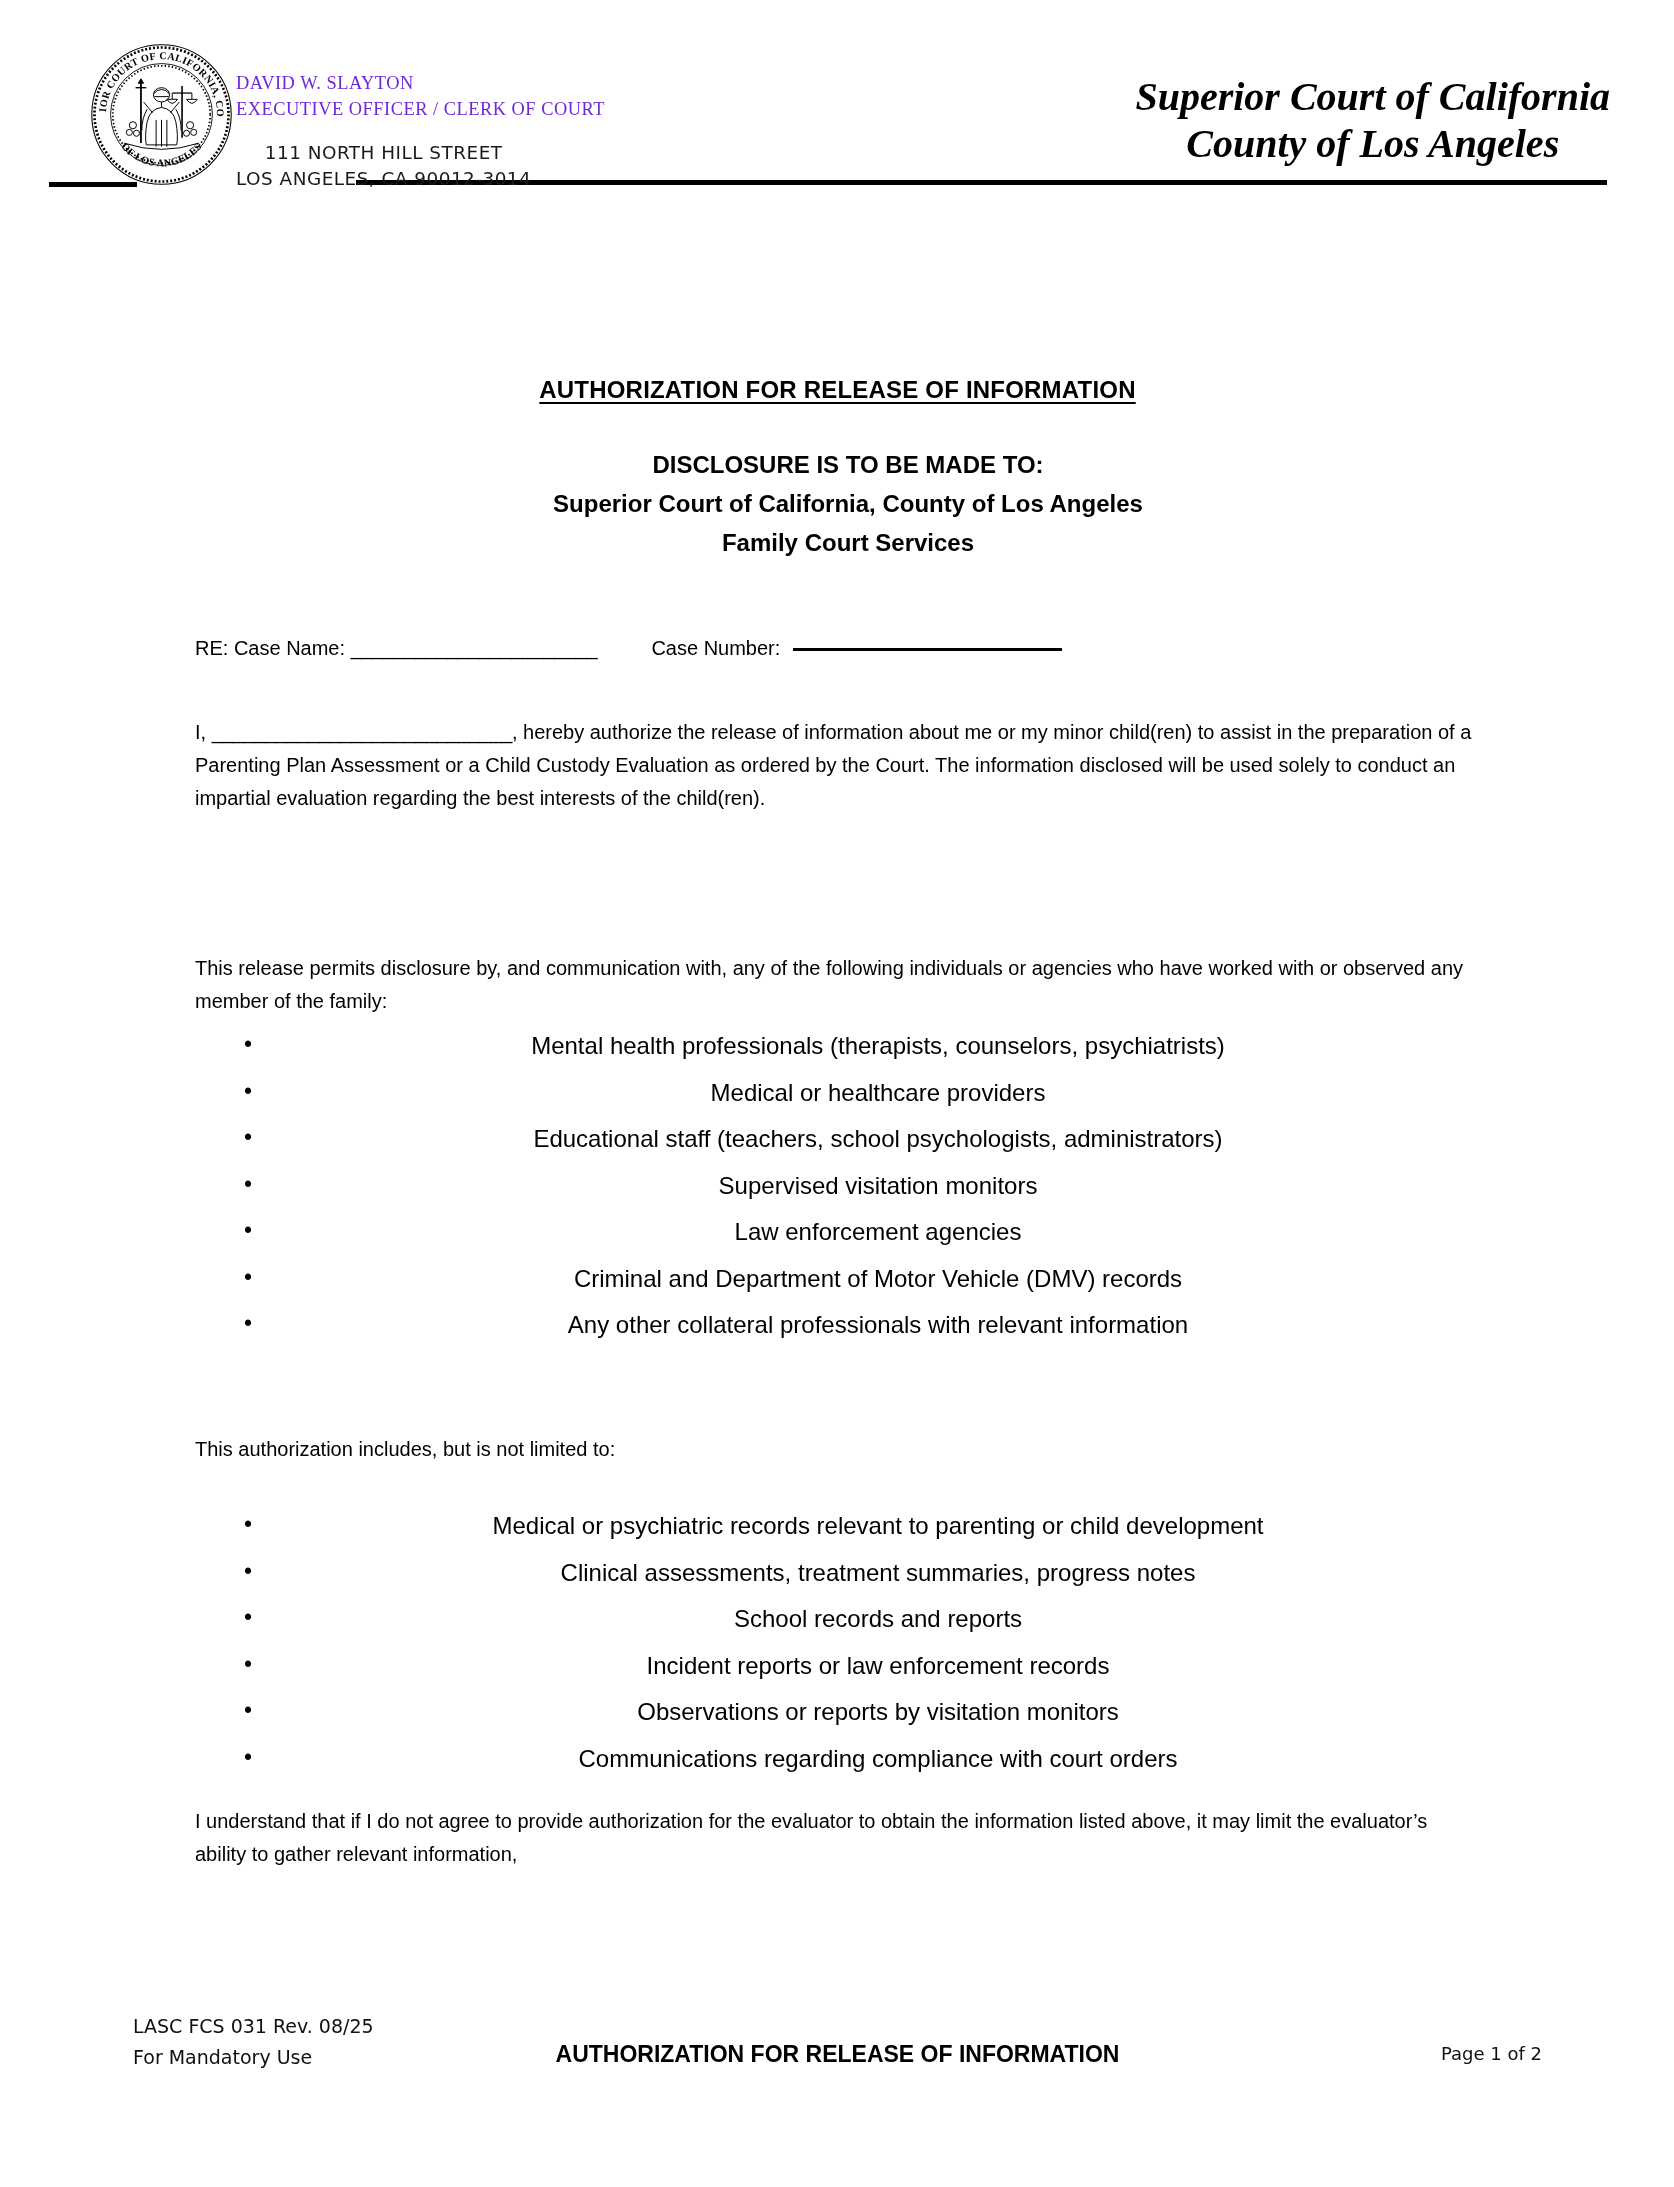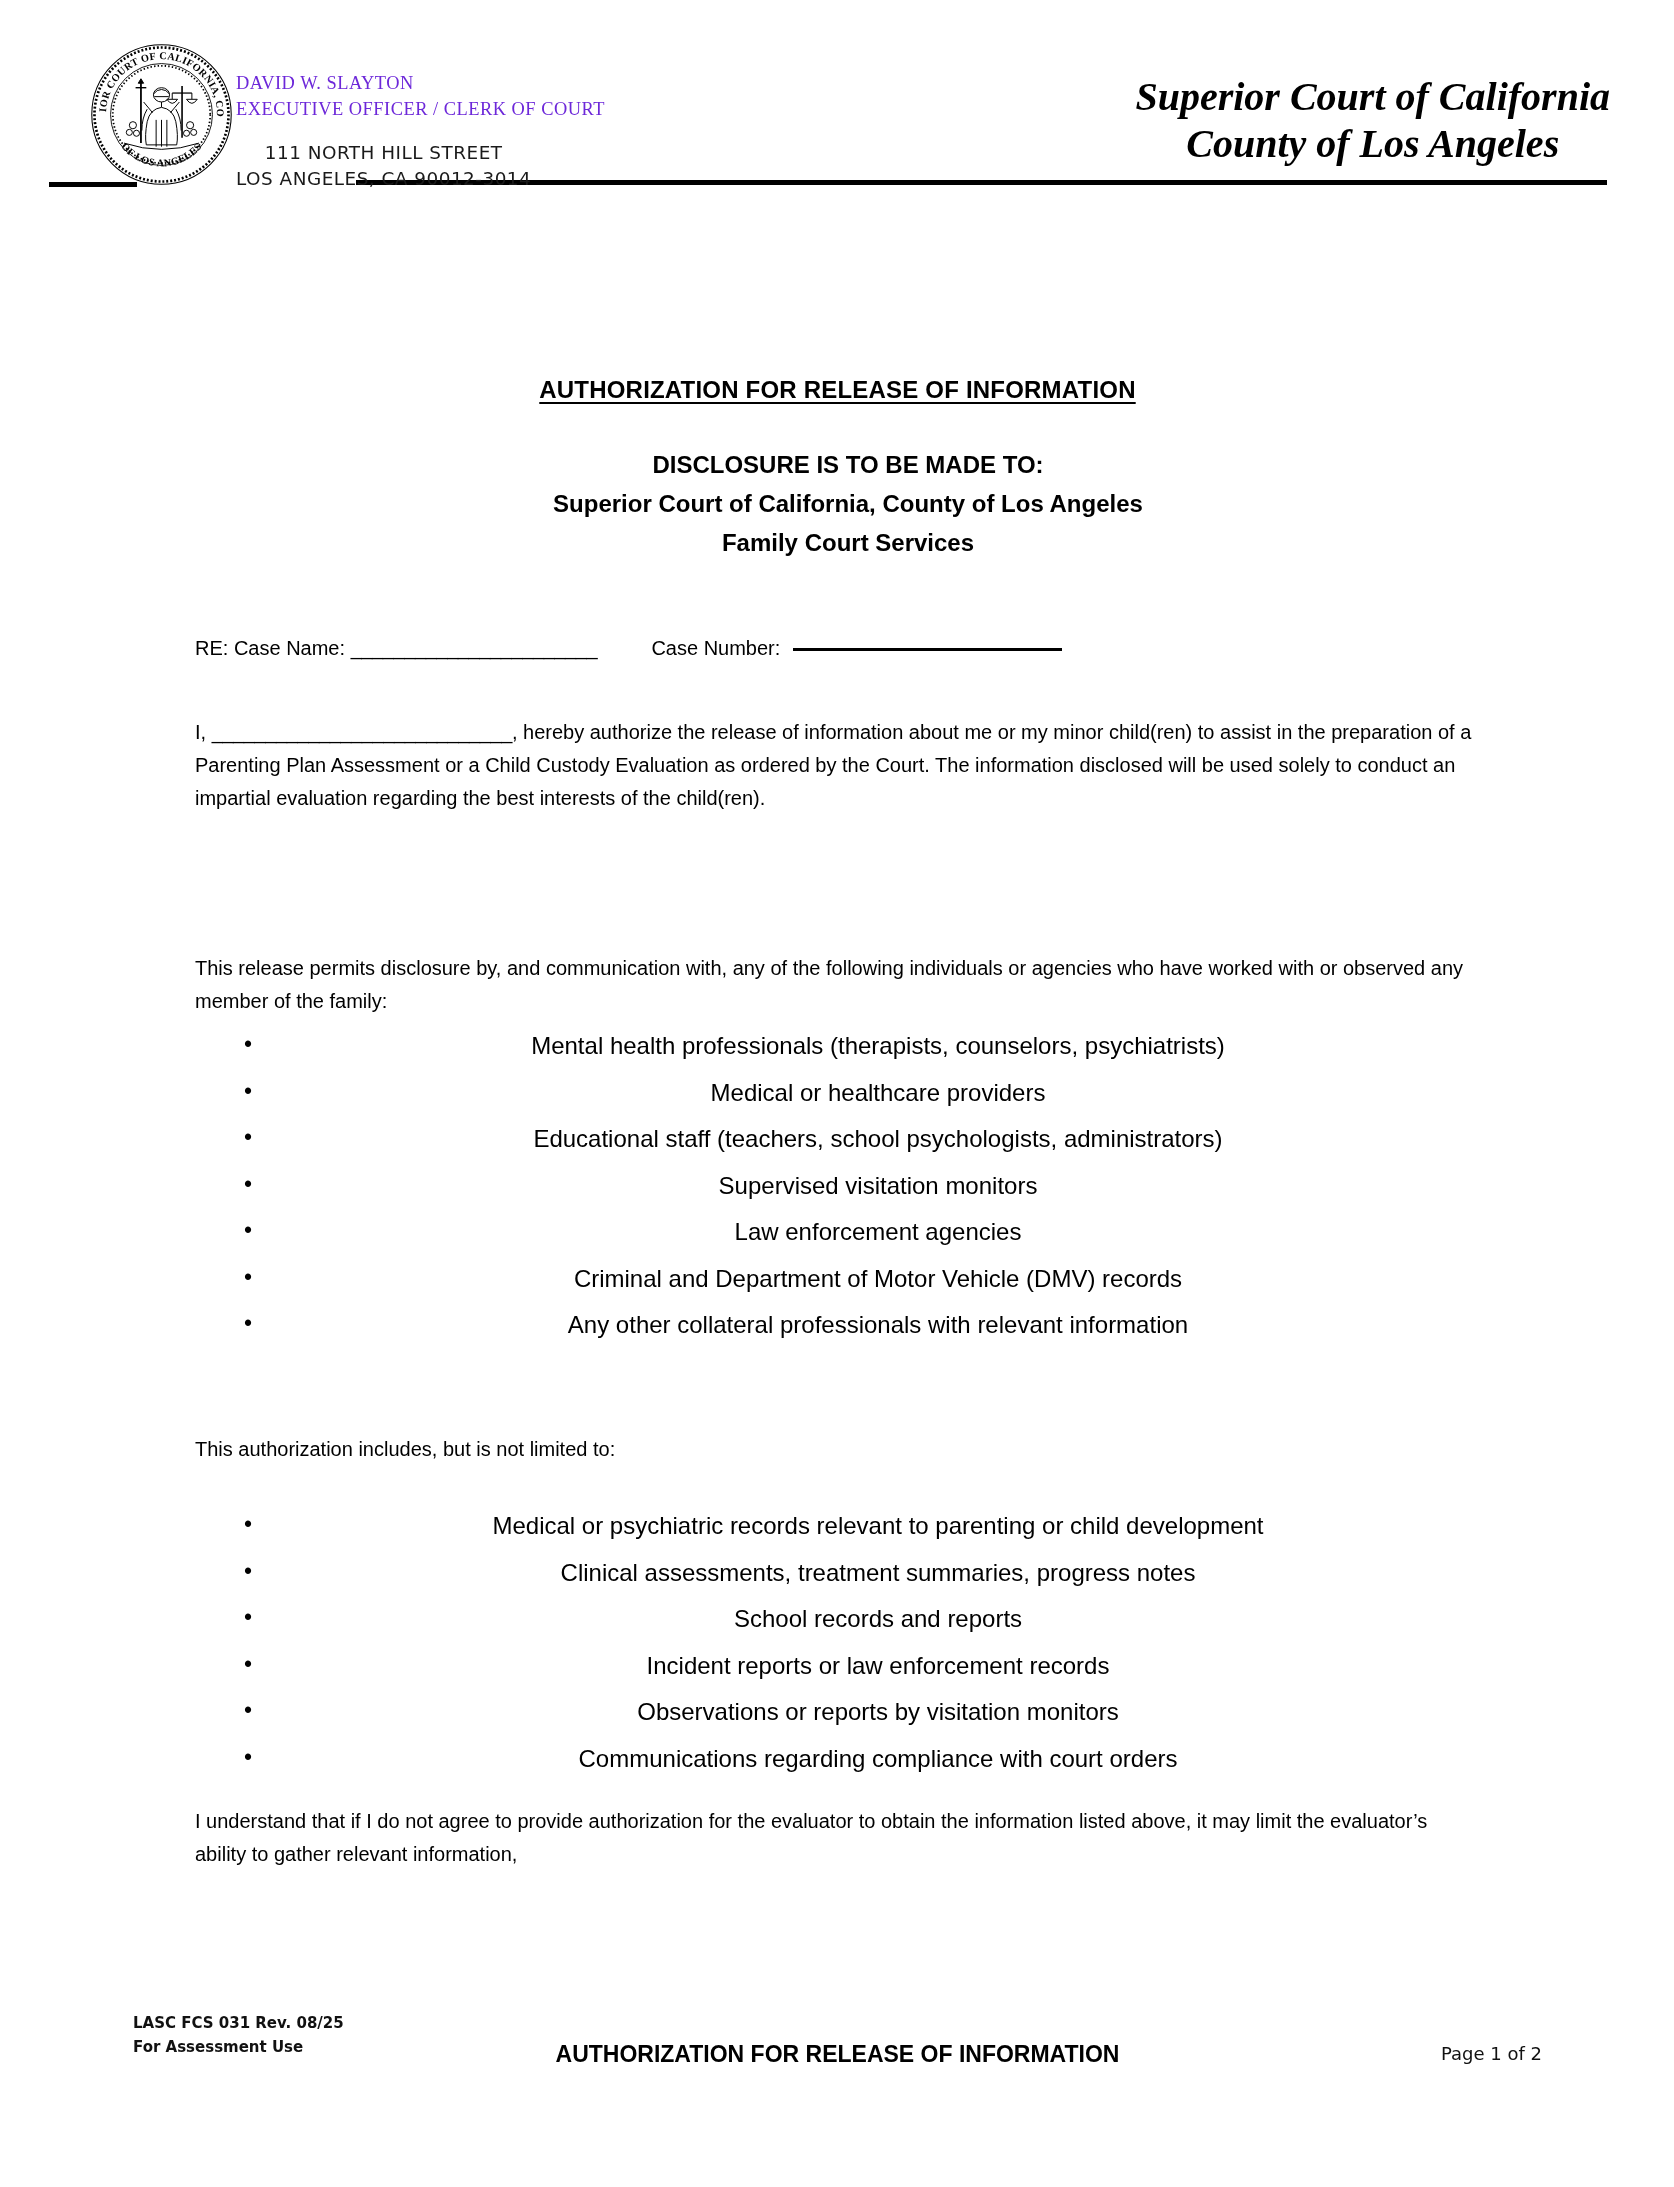--- a/index.html
+++ b/index.html
@@ -191,24 +191,23 @@
     left: 0;
     top: 2011px;
     width: 1675px;
     height: 99px;
   }
   .foot-left {
     position: absolute;
     left: 133px;
     top: 0;
     font-family: "DejaVu Sans", sans-serif;
-    font-size: 15px;
+    font-size: 19px;
     line-height: 1.62;
     color: #111;
-    font-weight: bold;
   }
   .foot-center {
     position: absolute;
     left: 0;
     top: 30px;
     width: 1675px;
     text-align: center;
     font-family: "Liberation Sans Narrow", "Liberation Sans", sans-serif;
     font-weight: bold;
     font-size: 23px;
@@ -349,20 +348,20 @@
       <li>Observations or reports by visitation monitors</li>
       <li>Communications regarding compliance with court orders</li>
     </ul>
 
     <div class="blk p4">I understand that if I do not agree to provide authorization for the evaluator to obtain the information listed above, it may limit the evaluator’s ability to gather relevant information,</div>
   </div>
 
   <div class="footer">
     <div class="foot-left">
       <div>LASC FCS 031 Rev. 08/25</div>
-      <div>For Assessment Use</div>
+      <div>For Mandatory Use</div>
     </div>
     <div class="foot-center">AUTHORIZATION FOR RELEASE OF INFORMATION</div>
     <div class="foot-right">Page 1 of 2</div>
   </div>
 
 </div>
 
 
 </body></html>

